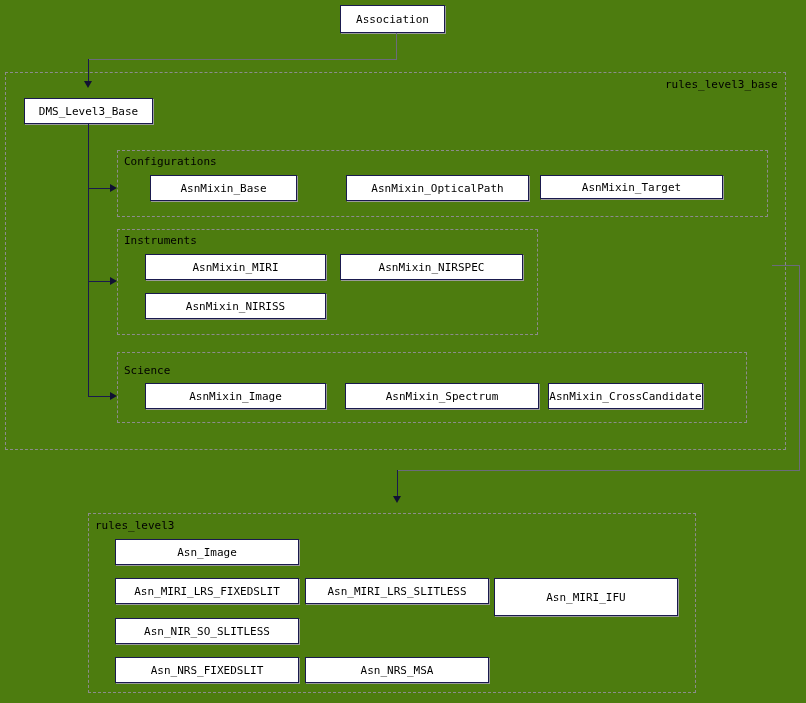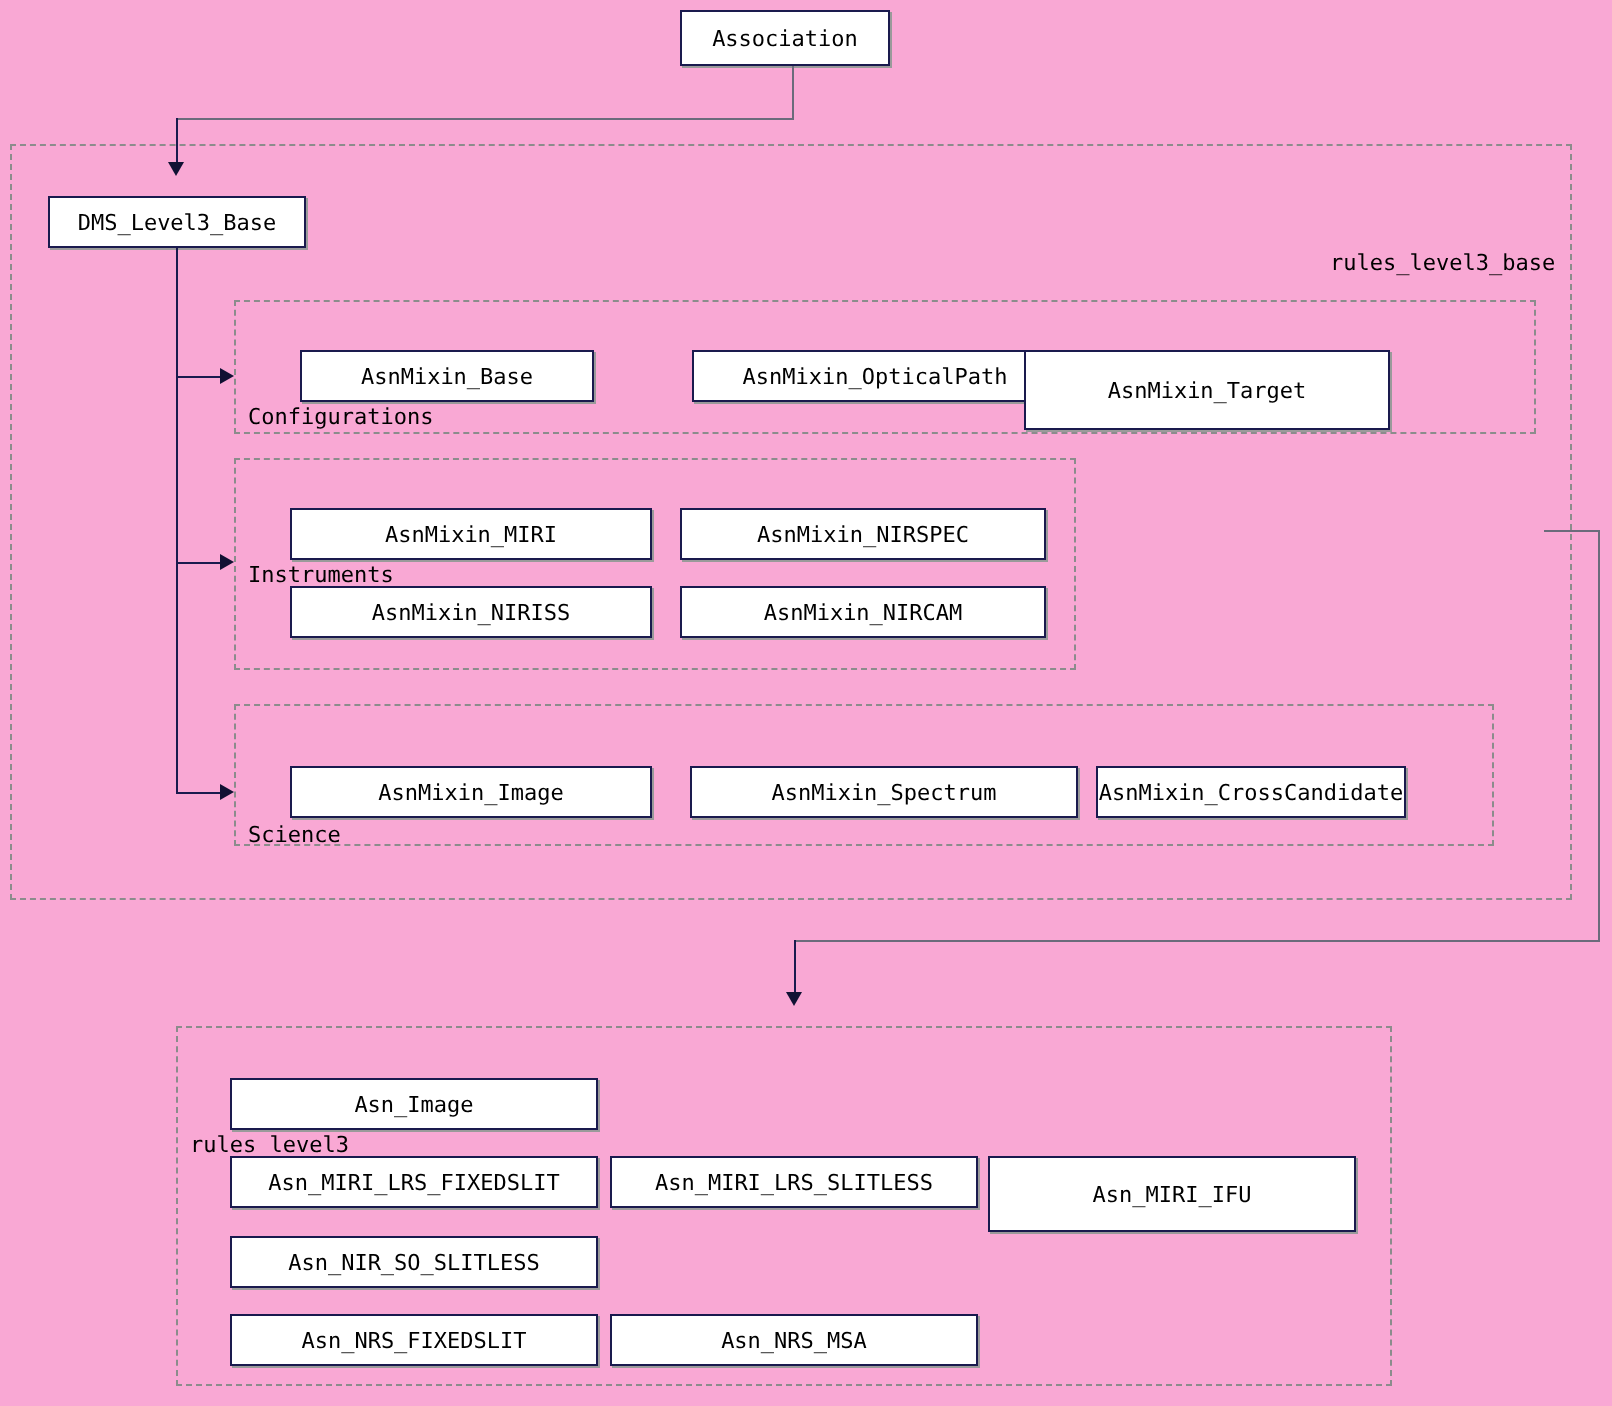--- a/index.html
+++ b/index.html
@@ -7,21 +7,21 @@
     padding: 0;
     background: #ffffff;
   }
   body {
     font-family: "DejaVu Sans Mono", "Liberation Mono", monospace;
   }
   #canvas {
     position: relative;
     width: 806px;
     height: 703px;
-    background: #f9a8d4;
+    background: #4d7c0f;
     overflow: hidden;
   }
 
   
   .node {
     position: absolute;
     box-sizing: border-box;
     border: 1px solid #1a1a4e;
     background: #ffffff;
     color: #000000;
@@ -44,21 +44,20 @@
     border: 1px dashed #8c8c8c;
     background: transparent;
   }
   .cluster-label {
     position: absolute;
     font-size: 11px;
     color: #000000;
     line-height: 1;
     white-space: nowrap;
     background: transparent;
-    margin-top: 47px;
   }
 
   
   .edge-h, .edge-v {
     position: absolute;
     background: #6b6b7b;
   }
   .edge-h { height: 1px; }
   .edge-v { width: 1px; }
 
@@ -119,38 +118,35 @@
 
   <div class="cluster" style="left:117px; top:150px; width:651px; height:67px;"></div>
   <div class="cluster-label" style="left:124px; top:156px;">Configurations</div>
 
   <div class="node" style="left:150px; top:175px; width:147px; height:26px;">
     <span>AsnMixin_Base</span>
   </div>
   <div class="node" style="left:346px; top:175px; width:183px; height:26px;">
     <span>AsnMixin_OpticalPath</span>
   </div>
-  <div class="node" style="left:512px; top:175px; width:183px; height:40px;">
+  <div class="node" style="left:540px; top:175px; width:183px; height:24px;">
     <span>AsnMixin_Target</span>
   </div>
 
   <div class="cluster" style="left:117px; top:229px; width:421px; height:106px;"></div>
   <div class="cluster-label" style="left:124px; top:235px;">Instruments</div>
 
   <div class="node" style="left:145px; top:254px; width:181px; height:26px;">
     <span>AsnMixin_MIRI</span>
   </div>
   <div class="node" style="left:340px; top:254px; width:183px; height:26px;">
     <span>AsnMixin_NIRSPEC</span>
   </div>
   <div class="node" style="left:145px; top:293px; width:181px; height:26px;">
     <span>AsnMixin_NIRISS</span>
-  </div>
-  <div class="node" style="left:340px; top:293px; width:183px; height:26px;">
-    <span>AsnMixin_NIRCAM</span>
   </div>
 
   <div class="cluster" style="left:117px; top:352px; width:630px; height:71px;"></div>
   <div class="cluster-label" style="left:124px; top:365px;">Science</div>
 
   <div class="node" style="left:145px; top:383px; width:181px; height:26px;">
     <span>AsnMixin_Image</span>
   </div>
   <div class="node" style="left:345px; top:383px; width:194px; height:26px;">
     <span>AsnMixin_Spectrum</span>

